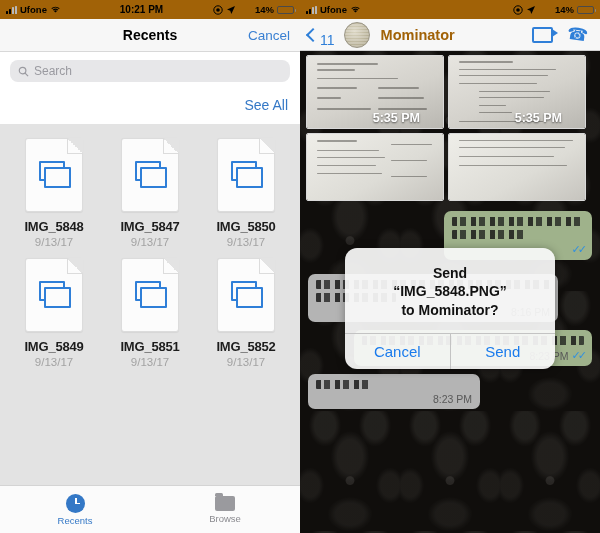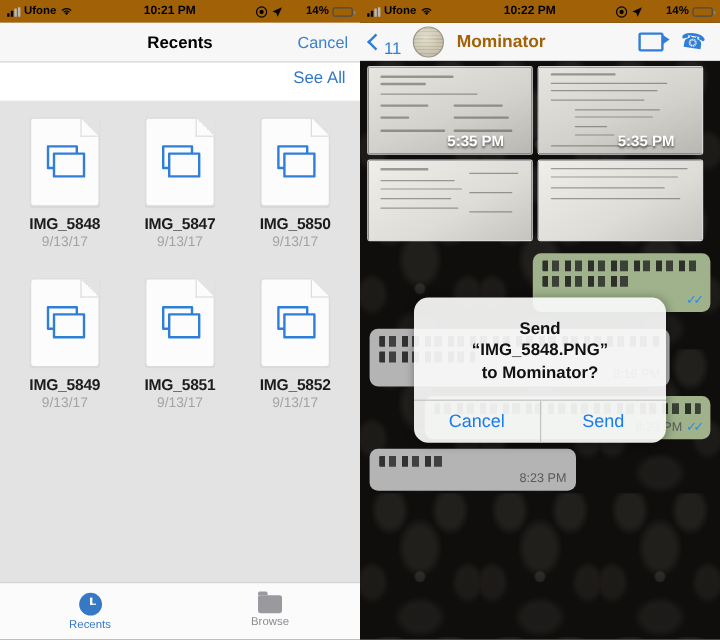--- a/index.html
+++ b/index.html
@@ -46,21 +46,21 @@
     height:22px;background:#e7e7e9;border-radius:8px;display:flex;
     align-items:center;padding:0 8px;gap:5px;
   }
   .search-ph{font-size:12px;color:#9a9aa0;}
   .seeall-row{background:#fff;text-align:right;padding:4px 12px 10px;}
   .seeall{font-size:14px;color:#3478c6;font-weight:normal;}
 
   
   .grid{
     background:#e3e3e3;padding:14px 6px 0;display:grid;
-    grid-template-columns:repeat(3,1fr);row-gap:24px;
+    grid-template-columns:repeat(3,1fr);row-gap:10px;
   }
   .file-cell{display:flex;flex-direction:column;align-items:center;}
   .doc-icon{
     width:56px;height:72px;background:#fcfcfc;border:.5px solid #dcdcdc;
     border-radius:3px;position:relative;display:flex;align-items:center;
     justify-content:center;box-shadow:0 .5px 1px rgba(0,0,0,.06);
   }
   .doc-icon::before{
     content:"";position:absolute;top:-1px;right:-1px;
     border-width:0 15px 15px 0;border-style:solid;
@@ -204,20 +204,29 @@
         <span class="pct">14%</span>
         <span class="battery"><span class="lvl"></span></span>
       </div>
     </div>
 
     <div class="files-nav">
       <span class="files-title">Recents</span>
       <span class="cancel-btn">Cancel</span>
     </div>
 
+    <div class="searchwrap">
+      <div class="searchbox">
+        <svg width="11" height="11" viewBox="0 0 12 12">
+          <circle cx="5" cy="5" r="3.6" fill="none" stroke="#9a9aa0" stroke-width="1.3"></circle>
+          <line x1="7.7" y1="7.7" x2="11" y2="11" stroke="#9a9aa0" stroke-width="1.3"></line>
+        </svg>
+        <span class="search-ph">Search</span>
+      </div>
+    </div>
 
     <div class="seeall-row">
       <span class="seeall">See All</span>
     </div>
 
     <div class="grid">
       <div class="file-cell">
         <div class="doc-icon">
             <div class="rects">
               <div class="r1"></div>
@@ -301,21 +310,20 @@
             <i></i>
             <i></i>
           </span>
         <span class="carrier">Ufone</span>
         <svg width="11" height="9" viewBox="0 0 11 9">
           <path d="M5.5 7.6 3.9 5.9a2.4 2.4 0 0 1 3.2 0z" fill="#000"></path>
           <path d="M1.7 3.7a5.6 5.6 0 0 1 7.6 0" stroke="#000" stroke-width="1.1" fill="none"></path>
           <path d="M3.1 5.2a3.5 3.5 0 0 1 4.8 0" stroke="#000" stroke-width="1.1" fill="none"></path>
         </svg>
       </div>
-      <div class="sb-center">10:22 PM</div>
       <div class="sb-right">
         <svg width="10" height="10" viewBox="0 0 10 10">
           <circle cx="5" cy="5" r="4.2" fill="none" stroke="#000" stroke-width="1"></circle>
           <circle cx="5" cy="5" r="1.8" fill="#000"></circle>
         </svg>
         <svg width="10" height="10" viewBox="0 0 10 10">
           <path d="M9 1 1 4.6l3.2 1.2L5.4 9z" fill="#000"></path>
         </svg>
         <span class="pct">14%</span>
         <span class="battery"><span class="lvl"></span></span>

